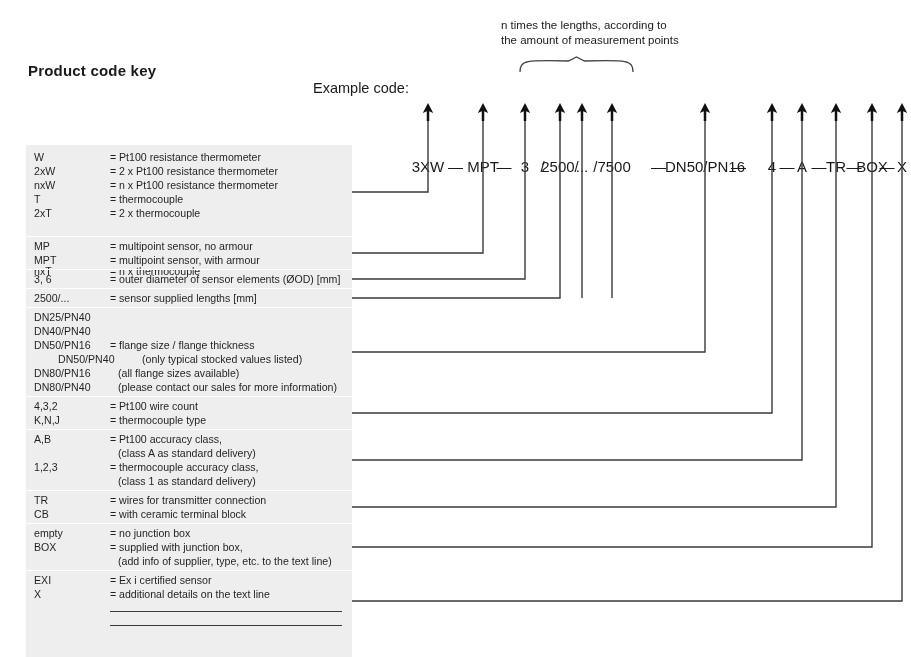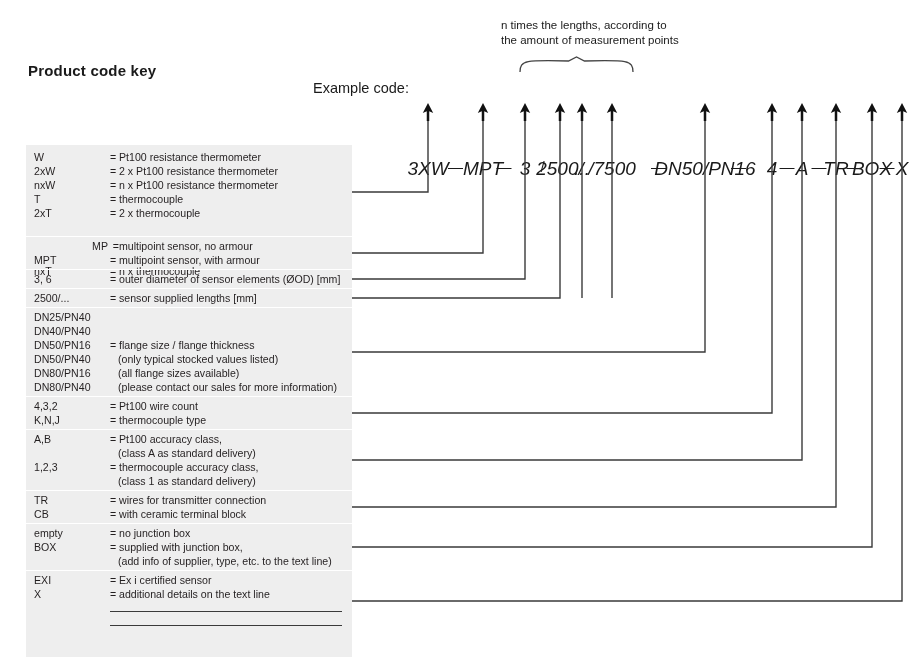--- a/index.html
+++ b/index.html
@@ -31,22 +31,21 @@
   #code-row{
     position:absolute;left:0;top:78px;height:20px;
     font-size:15px;color:#1a1a1a;white-space:nowrap;
   }
   #code-label{
     position:absolute;left:313px;top:80px;
     font-size:14.5px;color:#1a1a1a;white-space:nowrap;
   }
   .code-tok{
     position:absolute;top:80px;
-    font-size:19px;color:#1a1a1a;white-space:nowrap;
-    font-style:italic;
+    font-size:15px;color:#1a1a1a;white-space:nowrap;
   }
   .code-dash{
     position:absolute;top:80px;
     font-size:15px;color:#1a1a1a;
   }
 
   
   #panel{
     position:absolute;left:26px;top:145px;
     width:326px;height:512px;
@@ -142,21 +141,21 @@
           <span class="k">2xT</span>
           <span class="v"><span class="eq">=</span><span>2 x thermocouple</span></span>
         </div>
         <div class="ln" style="top: 70px; margin-top: 44px;">
           <span class="k">nxT</span>
           <span class="v"><span class="eq">=</span><span>n x thermocouple</span></span>
         </div>
       </div>
       <div class="grp" style="top: 94px; height: 28px;">
         <div class="sep" style="top: -3px;"></div>
-        <div class="ln" style="top: 0px; text-align: right;">
+        <div class="ln" style="top: 0px;">
           <span class="k">MP</span>
           <span class="v"><span class="eq">=</span><span>multipoint sensor, no armour</span></span>
         </div>
         <div class="ln" style="top: 14px;">
           <span class="k">MPT</span>
           <span class="v"><span class="eq">=</span><span>multipoint sensor, with armour</span></span>
         </div>
       </div>
       <div class="grp" style="top: 127px; height: 14px;">
         <div class="sep" style="top: -3px;"></div>
@@ -177,21 +176,21 @@
         <div class="ln" style="top: 0px;">
           <span class="k">DN25/PN40</span>
         </div>
         <div class="ln" style="top: 14px;">
           <span class="k">DN40/PN40</span>
         </div>
         <div class="ln" style="top: 28px;">
           <span class="k">DN50/PN16</span>
           <span class="v"><span class="eq">=</span><span>flange size / flange thickness</span></span>
         </div>
-        <div class="ln" style="top: 42px;">
+        <div class="ln" style="top: 42px; margin-left: 24px;">
           <span class="k">DN50/PN40</span>
           <span class="v ind"><span>(only typical stocked values listed)</span></span>
         </div>
         <div class="ln" style="top: 56px;">
           <span class="k">DN80/PN16</span>
           <span class="v ind"><span>(all flange sizes available)</span></span>
         </div>
         <div class="ln" style="top: 70px;">
           <span class="k">DN80/PN40</span>
           <span class="v ind"><span>(please contact our sales for more information)</span></span>

